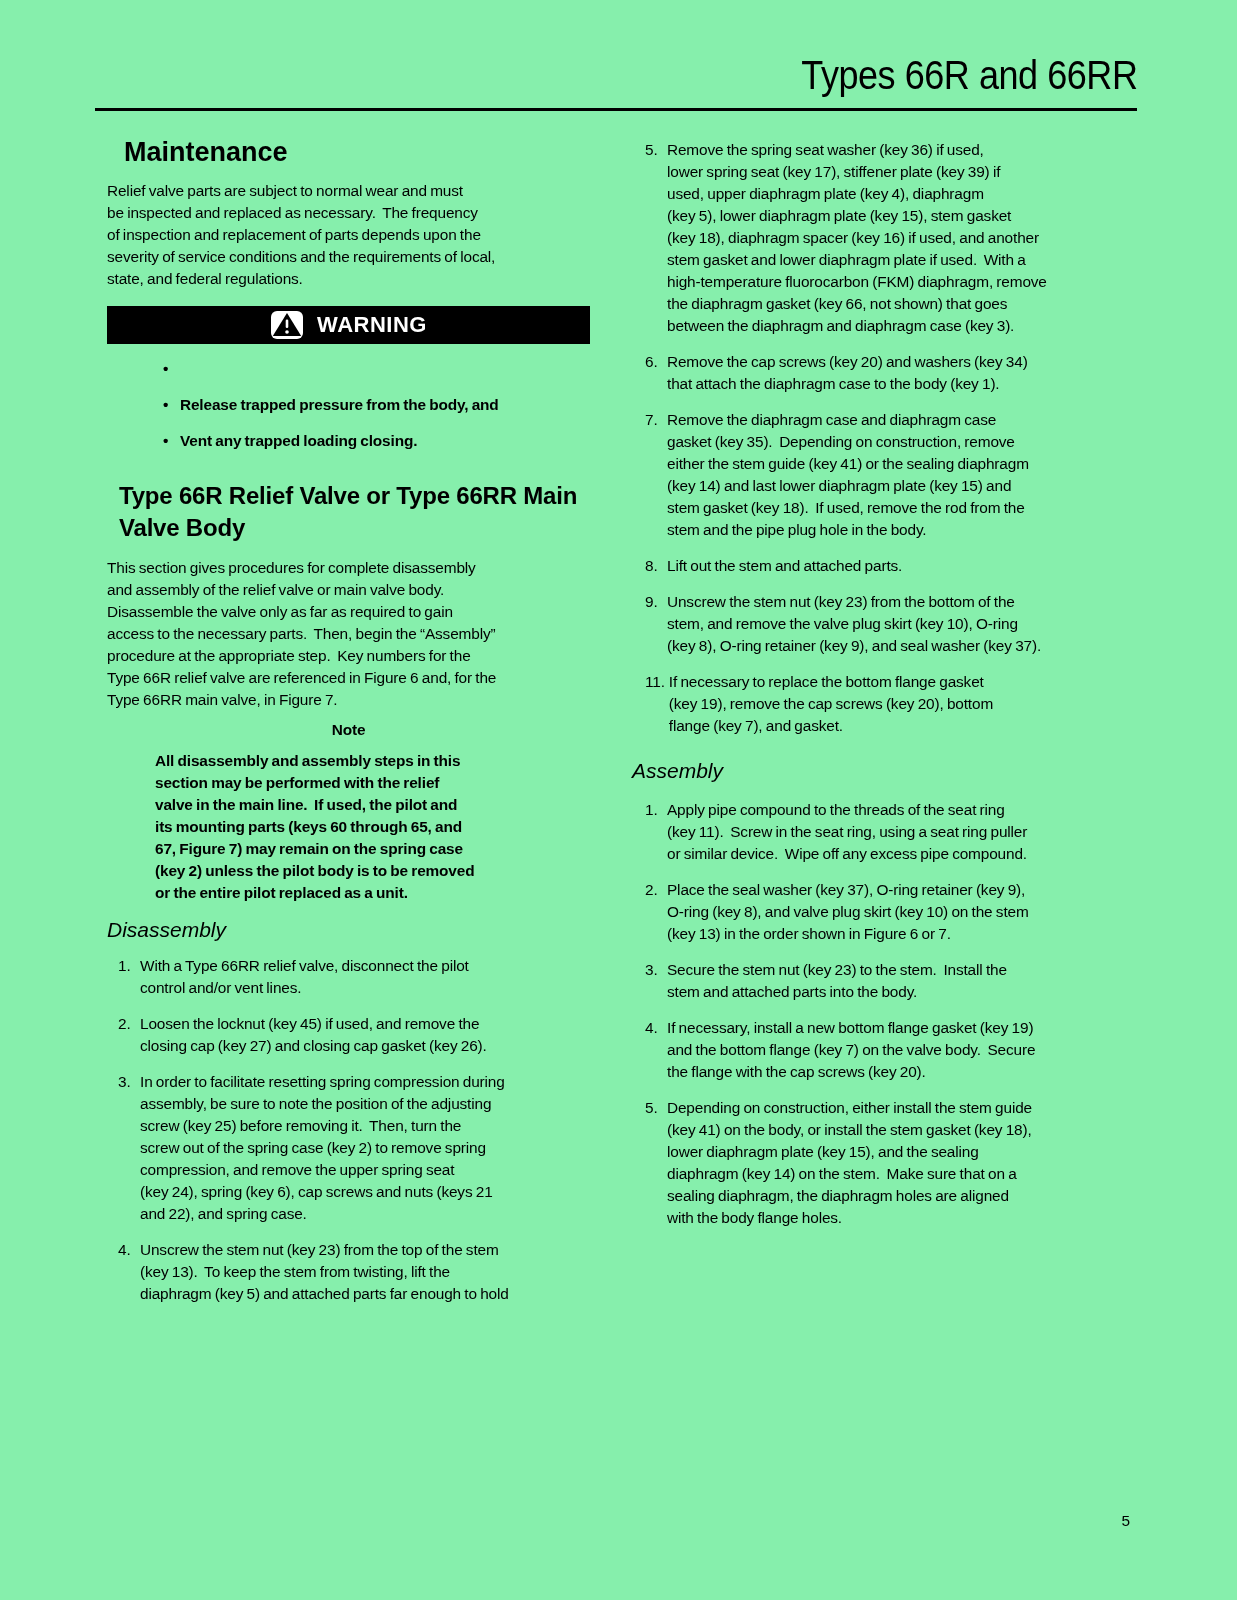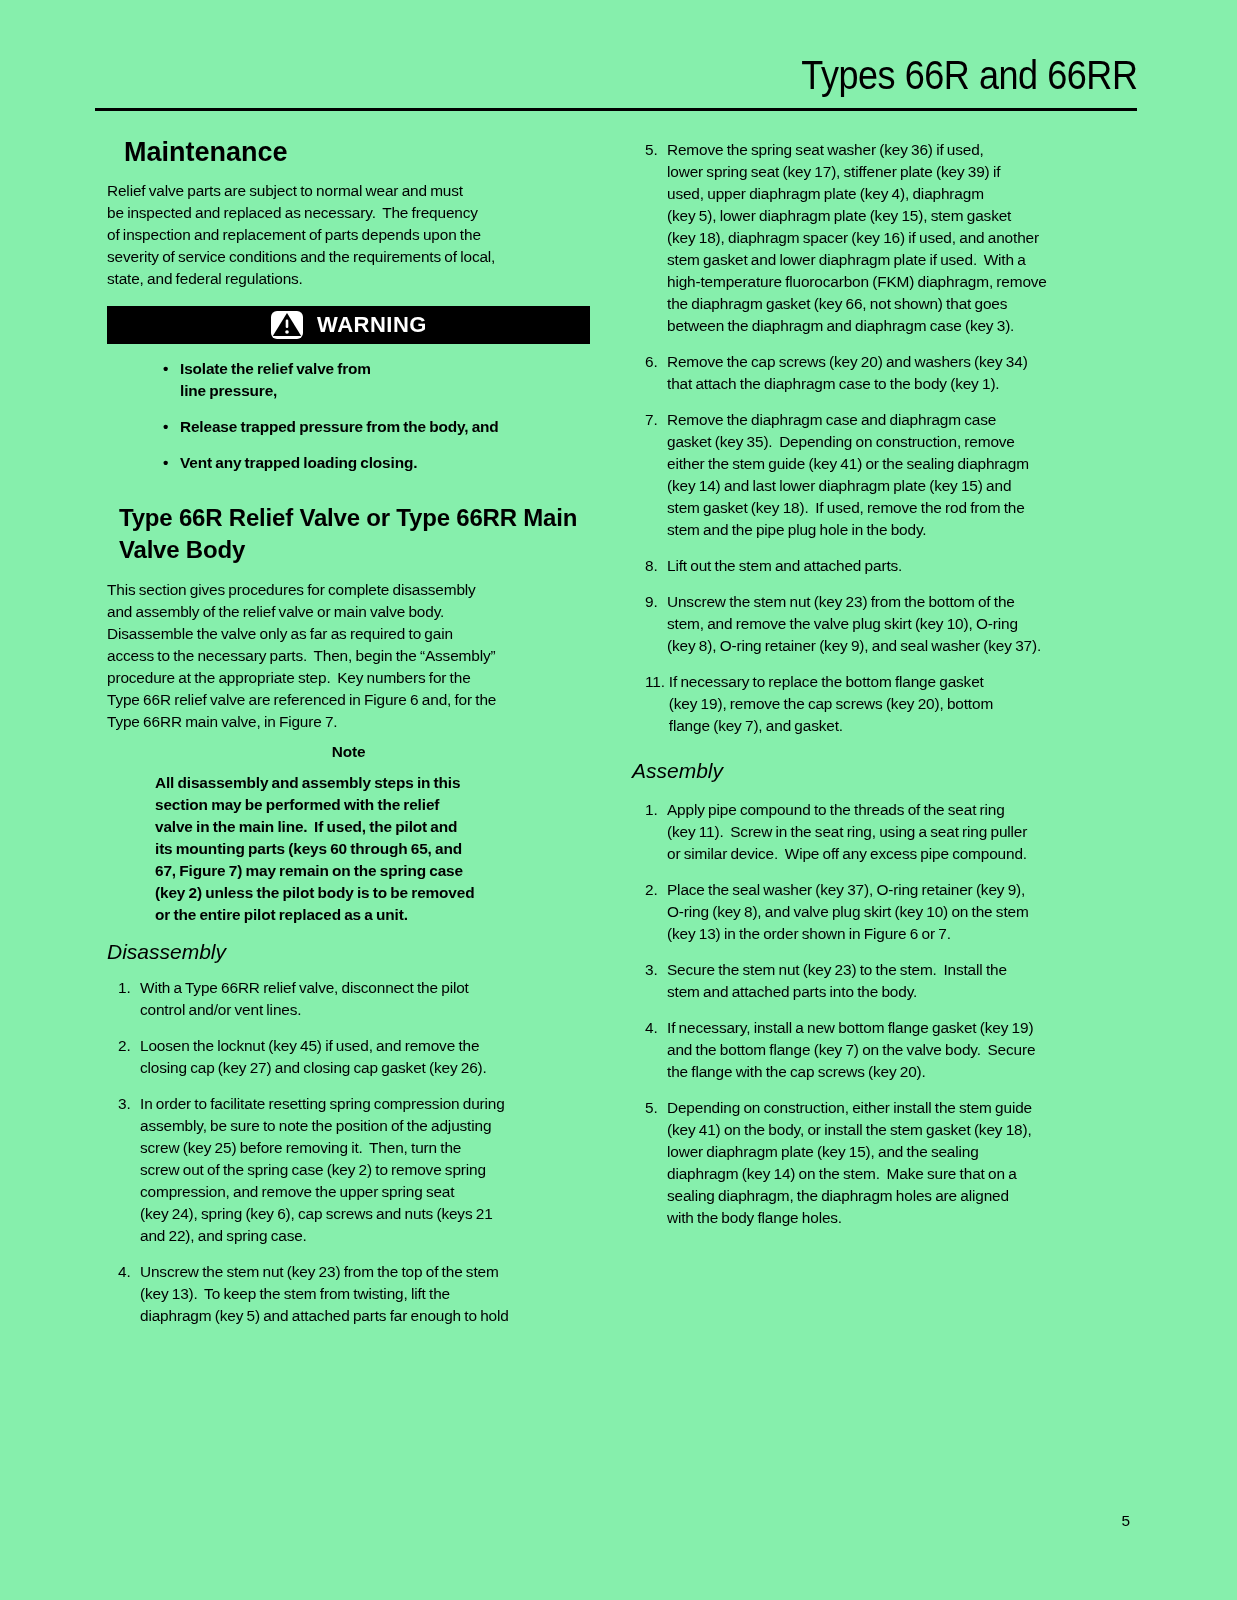--- a/index.html
+++ b/index.html
@@ -115,22 +115,20 @@
             <circle cx="17" cy="22" r="1.8" fill="#ffffff"></circle>
           </svg>
         </span>
         <span class="warn-label">WARNING</span>
       </div>
 
 
       <div class="bullet-list">
         <div class="bullet-item body-text">
           <span class="dot">•</span>
-          <span class="pre">Isolate the relief valve from
-line pressure,</span>
         </div>
         <div class="bullet-item body-text">
           <span class="dot">•</span>
           <span class="pre">Release trapped pressure from the body, and</span>
         </div>
         <div class="bullet-item body-text">
           <span class="dot">•</span>
           <span class="pre">Vent any trapped loading closing.</span>
         </div>
       </div>

